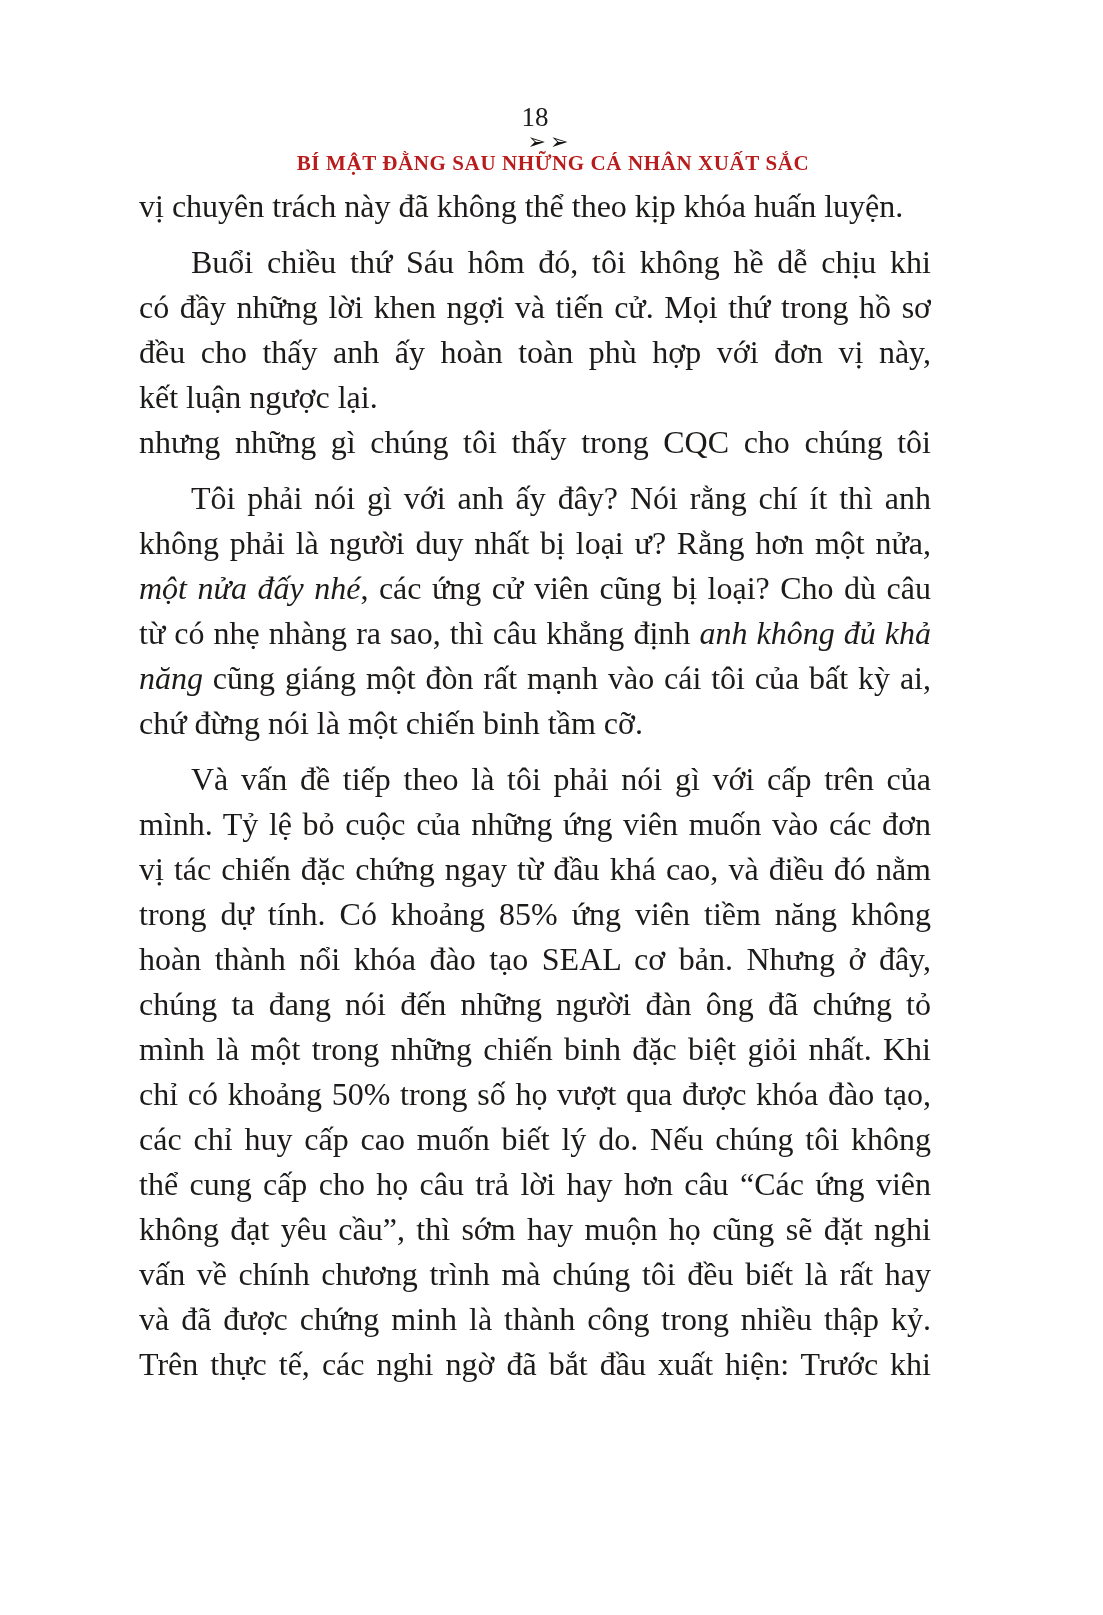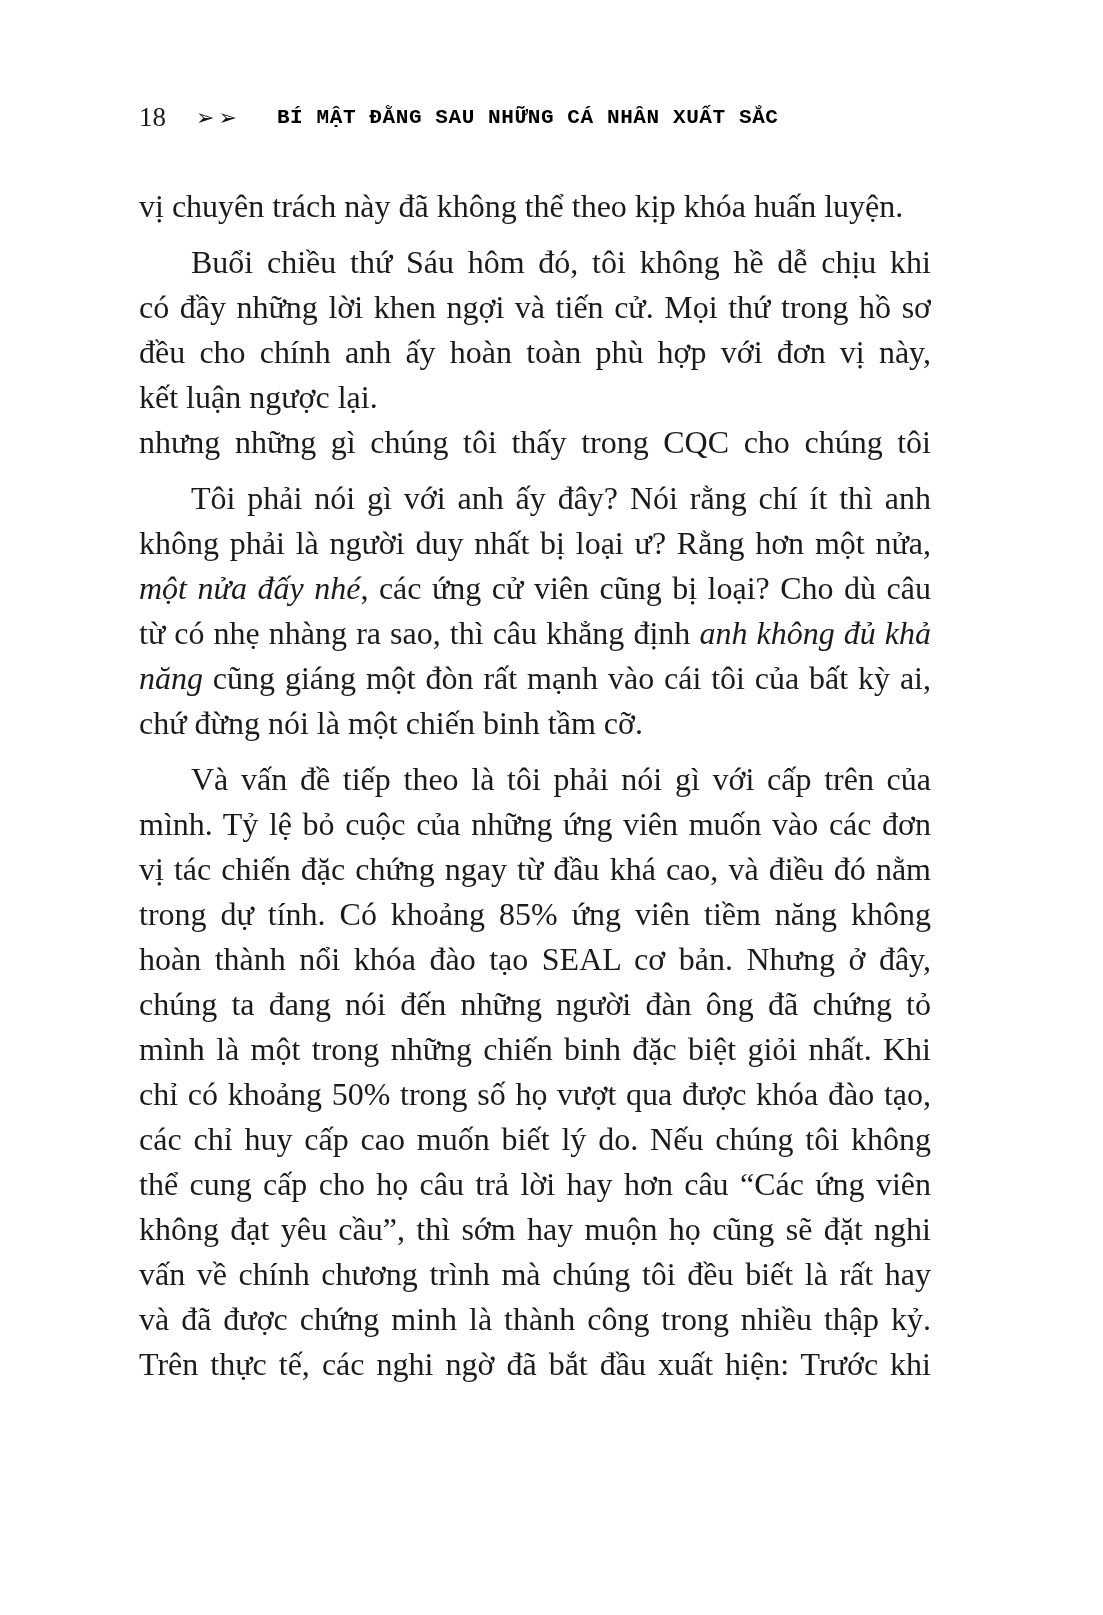--- a/index.html
+++ b/index.html
@@ -14,44 +14,45 @@
     color: #1d1b19;
   }
   
   .header {
     position: absolute;
     top: 104px;
     left: 139px;
     width: 792px;
     display: flex;
     align-items: center;
+    flex-direction: column;
   }
   .page-number {
     font-family: "Liberation Serif", serif;
     font-size: 27px;
     line-height: 1;
     color: #1d1b19;
   }
   .header-arrows {
     font-family: "DejaVu Sans", sans-serif;
     font-size: 22px;
     line-height: 1;
     letter-spacing: 4px;
     margin-left: 30px;
     color: #151310;
     white-space: nowrap;
   }
   .header-title {
-    font-family: Liberation Mono, monospace;
+    font-family: Liberation Serif, serif;
     font-weight: 700;
     font-size: 21px;
     line-height: 1;
     letter-spacing: 0.6px;
     margin-left: 36px;
-    color: #000000;
+    color: #b91c1c;
     white-space: nowrap;
   }
   
   .body-text {
     position: absolute;
     top: 184px;
     left: 139px;
     width: 792px;
     font-size: 32px;
     line-height: 45px;
@@ -82,21 +83,21 @@
     <span class="header-title">BÍ MẬT ĐẰNG SAU NHỮNG CÁ NHÂN XUẤT SẮC</span>
   </div>
 
   <div class="body-text">
       <div class="para">
         <div class="line last"><span>vị chuyên trách này đã không thể theo kịp khóa huấn luyện.</span></div>
       </div>
       <div class="para">
         <div class="line first"><span>Buổi chiều thứ Sáu hôm đó, tôi không hề dễ chịu khi</span></div>
         <div class="line"><span>có đầy những lời khen ngợi và tiến cử. Mọi thứ trong hồ sơ</span></div>
-        <div class="line"><span>đều cho chính anh ấy hoàn toàn phù hợp với đơn vị này,</span></div>
+        <div class="line"><span>đều cho thấy anh ấy hoàn toàn phù hợp với đơn vị này,</span></div>
         <div class="line last"><span>kết luận ngược lại.</span></div>
         <div class="line"><span>nhưng những gì chúng tôi thấy trong CQC cho chúng tôi</span></div>
       </div>
       <div class="para">
         <div class="line first"><span>Tôi phải nói gì với anh ấy đây? Nói rằng chí ít thì anh</span></div>
         <div class="line"><span>không phải là người duy nhất bị loại ư? Rằng hơn một nửa,</span></div>
         <div class="line"><span class="it">một nửa đấy nhé</span><span>, các ứng cử viên cũng bị loại? Cho dù câu</span></div>
         <div class="line"><span>từ có nhẹ nhàng ra sao, thì câu khẳng định </span><span class="it">anh không đủ khả</span></div>
         <div class="line"><span class="it">năng</span><span> cũng giáng một đòn rất mạnh vào cái tôi của bất kỳ ai,</span></div>
         <div class="line last"><span>chứ đừng nói là một chiến binh tầm cỡ.</span></div>

